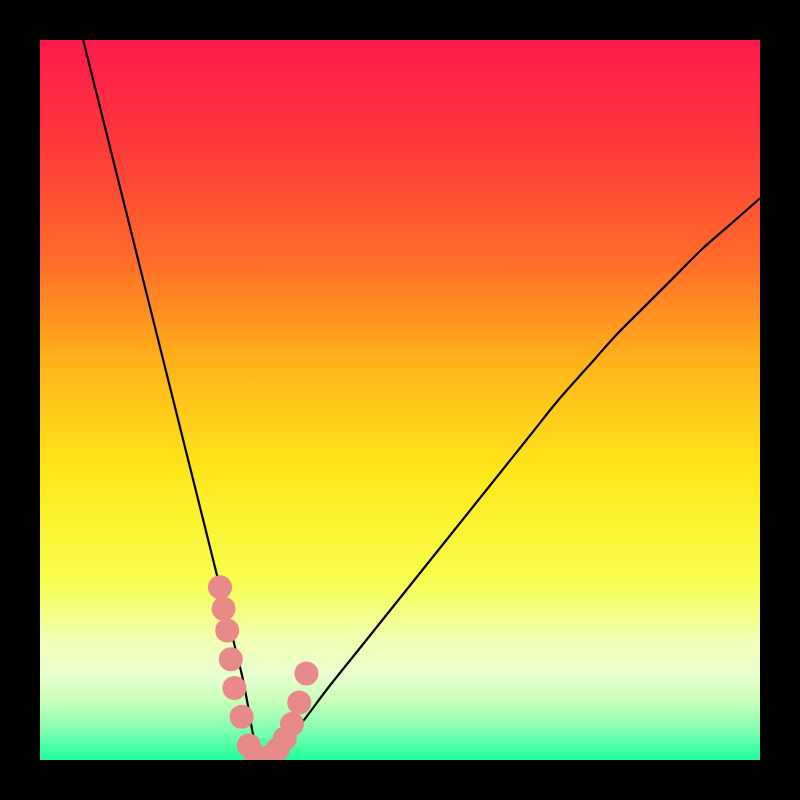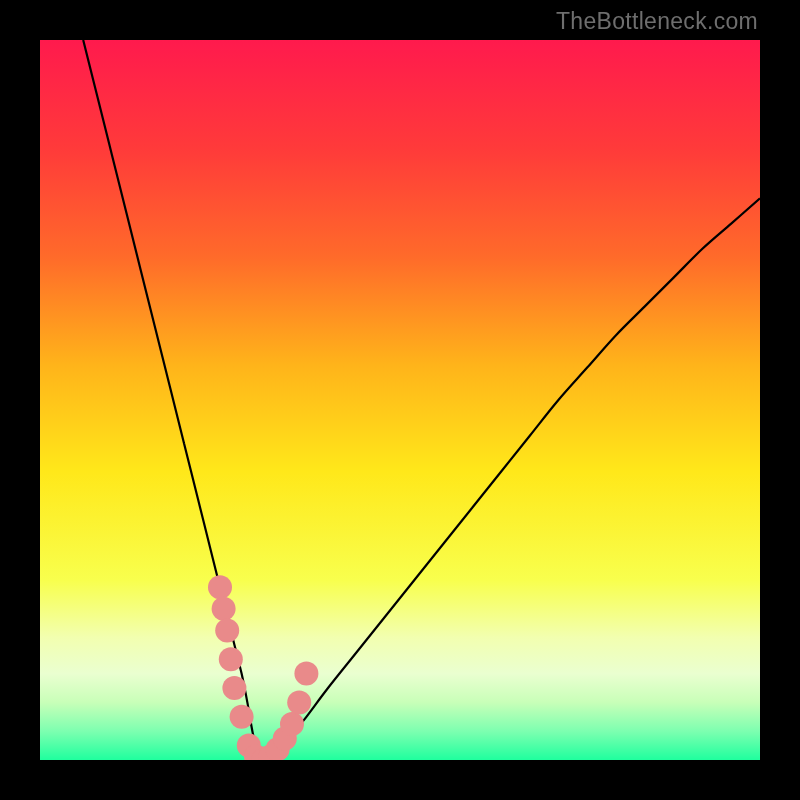--- a/index.html
+++ b/index.html
@@ -36,21 +36,20 @@
     font-weight: 500;
   }
   svg {
     display: block;
   }
 </style>
 </head>
 <body>
 
 <div class="frame">
-  <div class="watermark">TheBottleneck.com</div>
   <div class="plot-area">
     <svg id="chart-svg" width="720" height="720" viewBox="0 0 720 720">
       <defs>
         <linearGradient id="bg-grad" x1="0" y1="0" x2="0" y2="1">
             <stop offset="0.0%" stop-color="#ff1a4d"></stop>
             <stop offset="15.0%" stop-color="#ff3a3a"></stop>
             <stop offset="30.0%" stop-color="#ff6a2a"></stop>
             <stop offset="45.0%" stop-color="#ffb31a"></stop>
             <stop offset="60.0%" stop-color="#ffe81a"></stop>
             <stop offset="75.0%" stop-color="#f8ff4d"></stop>

